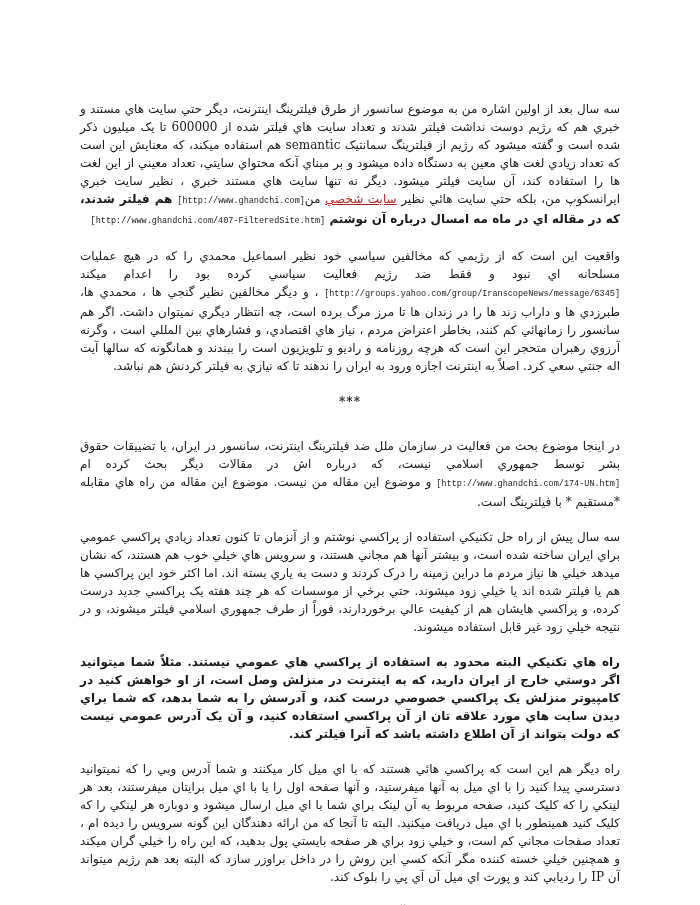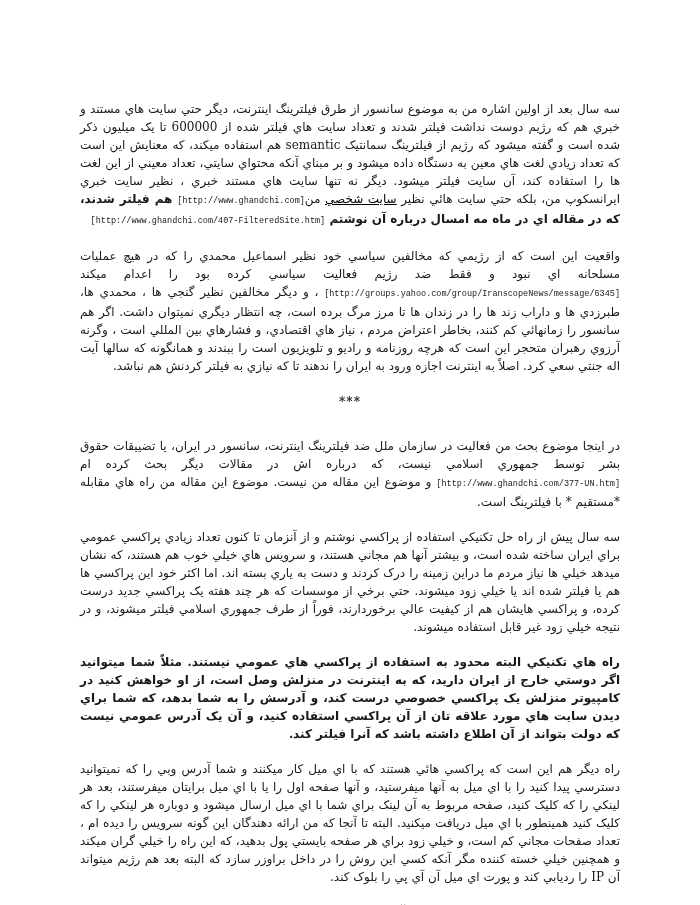--- a/index.html
+++ b/index.html
@@ -26,21 +26,21 @@
     margin: 0 0 17px 0;
   }
   .b { font-weight: bold; }
   .url {
     font-size: 8.5px;
     letter-spacing: 0;
     white-space: nowrap;
     font-family: Liberation Mono, monospace;
   }
   .lnk {
-    color: #000000;
+    color: #b91c1c;
     text-decoration: underline;
     cursor: pointer;
   }
   .sep {
     text-align: center;
     font-weight: bold;
     letter-spacing: 1px;
     margin: 18px 0 26px 0 !important;
   }
 </style>
@@ -48,21 +48,21 @@
 <body>
 
 <div class="article">
 
   <p><span>سه سال بعد از اولين اشاره من به موضوع سانسور از طرق فيلترينگ اينترنت، ديگر حتي سايت هاي مستند و خبري هم كه رژيم دوست نداشت فيلتر شدند و تعداد سايت هاي فيلتر شده از 600000 تا يک ميليون ذكر شده است و گفته ميشود كه رژيم  از فيلترينگ سمانتيک semantic هم استفاده ميكند، كه معنايش اين است كه تعداد زيادي لغت هاي معين به دستگاه داده ميشود و بر مبناي آنكه محتواي سايتي، تعداد معيني از اين لغت ها را استفاده كند، آن سايت فيلتر ميشود.  ديگر نه تنها سايت هاي مستند خبري ، نظير سايت خبري ايرانسكوپ من، بلكه حتي سايت هائي نظير </span><span class="lnk">سايت شخصي</span><span> من</span><span class="url" dir="ltr">[http://www.ghandchi.com]</span><span class="b"> هم فيلتر شدند، كه در مقاله اي در ماه مه امسال درباره آن نوشتم </span><span class="url" dir="ltr">[http://www.ghandchi.com/407-FilteredSite.htm]</span></p>
 
   <p><span>واقعيت اين است كه از رژيمي كه مخالفين سياسي خود نظير اسماعيل محمدي را كه در هيچ عمليات مسلحانه اي نبود و فقط ضد رژيم فعاليت سياسي كرده بود را اعدام ميكند </span><span class="url" dir="ltr">[http://groups.yahoo.com/group/IranscopeNews/message/6345]</span><span> ، و ديگر مخالفين نظير گنجي ها ، محمدي ها، طبرزدي ها و داراب زند ها را در زندان ها تا مرز مرگ برده است، چه انتظار ديگري نميتوان داشت.  اگر هم سانسور را زمانهائي كم كنند، بخاطر اعتراض مردم ، نياز هاي اقتصادي، و فشارهاي بين المللي است ، وگرنه آرزوي رهبران متحجر اين است كه هرچه روزنامه و راديو و تلويزيون است را ببندند و همانگونه كه سالها آيت اله جنتي سعي كرد.  اصلاً به اينترنت اجازه ورود به ايران را ندهند تا كه نيازي به فيلتر كردنش هم نباشد.</span></p>
 
   <p class="sep">***</p>
 
-  <p><span>در اينجا موضوع بحث من فعاليت در سازمان ملل ضد فيلترينگ اينترنت، سانسور در ايران، يا تضييقات حقوق بشر توسط جمهوري اسلامي نيست، كه درباره اش در مقالات ديگر بحث كرده ام </span><span class="url" dir="ltr">[http://www.ghandchi.com/377-UN.htm]</span><span> و موضوع اين مقاله من نيست.  موضوع اين مقاله من راه هاي مقابله *مستقيم * با فيلترينگ است.</span></p>
+  <p><span>در اينجا موضوع بحث من فعاليت در سازمان ملل ضد فيلترينگ اينترنت، سانسور در ايران، يا تضييقات حقوق بشر توسط جمهوري اسلامي نيست، كه درباره اش در مقالات ديگر بحث كرده ام </span><span class="url" dir="ltr">[http://www.ghandchi.com/174-UN.htm]</span><span> و موضوع اين مقاله من نيست.  موضوع اين مقاله من راه هاي مقابله *مستقيم * با فيلترينگ است.</span></p>
 
   <p><span>سه سال پيش از راه حل تكنيكي استفاده از پراكسي نوشتم و از آنزمان تا كنون تعداد زيادي پراكسي عمومي براي ايران ساخته شده است،  و بيشتر آنها هم مجاني هستند،  و سرويس هاي خيلي خوب هم هستند، كه نشان ميدهد خيلي ها نياز مردم ما دراين زمينه را درک كردند و دست به ياري بسته اند.  اما اكثر خود اين پراكسي ها هم يا فيلتر شده اند يا خيلي زود ميشوند.  حتي برخي از موسسات كه هر چند هفته يک پراكسي جديد درست كرده، و پراكسي هايشان هم از كيفيت عالي برخوردارند، فوراً از طرف جمهوري اسلامي فيلتر ميشوند، و در نتيجه خيلي زود غير قابل استفاده ميشوند.</span></p>
 
   <p><span class="b">راه هاي تكنيكي البته محدود به استفاده از پراكسي هاي عمومي نيستند.  مثلاً شما ميتوانيد اگر دوستي خارج از ايران داريد، كه به اينترنت در منزلش وصل است، از او خواهش كنيد در كامپيوتر منزلش يک پراكسي خصوصي درست كند،  و آدرسش را به شما بدهد، كه شما براي ديدن سايت  هاي مورد علاقه تان از آن پراكسي استفاده كنيد، و آن يک آدرس عمومي نيست كه دولت بتواند از آن اطلاع داشته باشد كه آنرا فيلتر كند.</span></p>
 
   <p><span>راه ديگر هم اين است كه پراكسي هائي هستند كه با اي ميل كار ميكنند و شما آدرس وبي را كه نميتوانيد دسترسي پيدا كنيد را با اي ميل به آنها ميفرستيد، و آنها صفحه اول را يا با اي ميل برايتان ميفرستند، بعد هر لينكي را كه كليک كنيد، صفحه مربوط به آن لينک براي شما با اي ميل ارسال ميشود و دوباره هر لينكي را كه كليک كنيد همينطور با اي ميل دريافت ميكنيد.  البته تا آنجا كه من ارائه دهندگان اين گونه سرويس را ديده ام ، تعداد صفحات مجاني كم است،  و خيلي زود براي هر صفحه بايستي پول بدهيد، كه اين راه را خيلي گران ميكند و  همچنين خيلي خسته كننده مگر آنكه كسي اين روش را در داخل براوزر سازد كه البته بعد هم رژيم ميتواند آن IP را رديابي كند و پورت اي ميل آن آي پي را بلوک كند.</span></p>
 
   <p><span class="b">غير از راه هاي تكنيكي موجود، و يا آنچه در بالا گفتم، ميتوان راه هاي تازه تري نيز اختراع كرد.  بنظر من ميتوان در خود براوزر مايكروسافت IE يا نت اسكيپ Netscape يا موزيلاMozilla تغييراتي داد و آنها را براي دسترسي به پراكسي توانمندتر كرد.  مثلاً اگر خود براوزر بتواند بفهمد آدرسي بلوک است و اتوماتيک از پراكسي اي كه كارآ باشد استفاده كند، براي هر كاربر معمولي كامپيوتر كار مطالعه سايت هاي فيلتر شده راحت تر ميشود.</span></p>
 
 </div>

